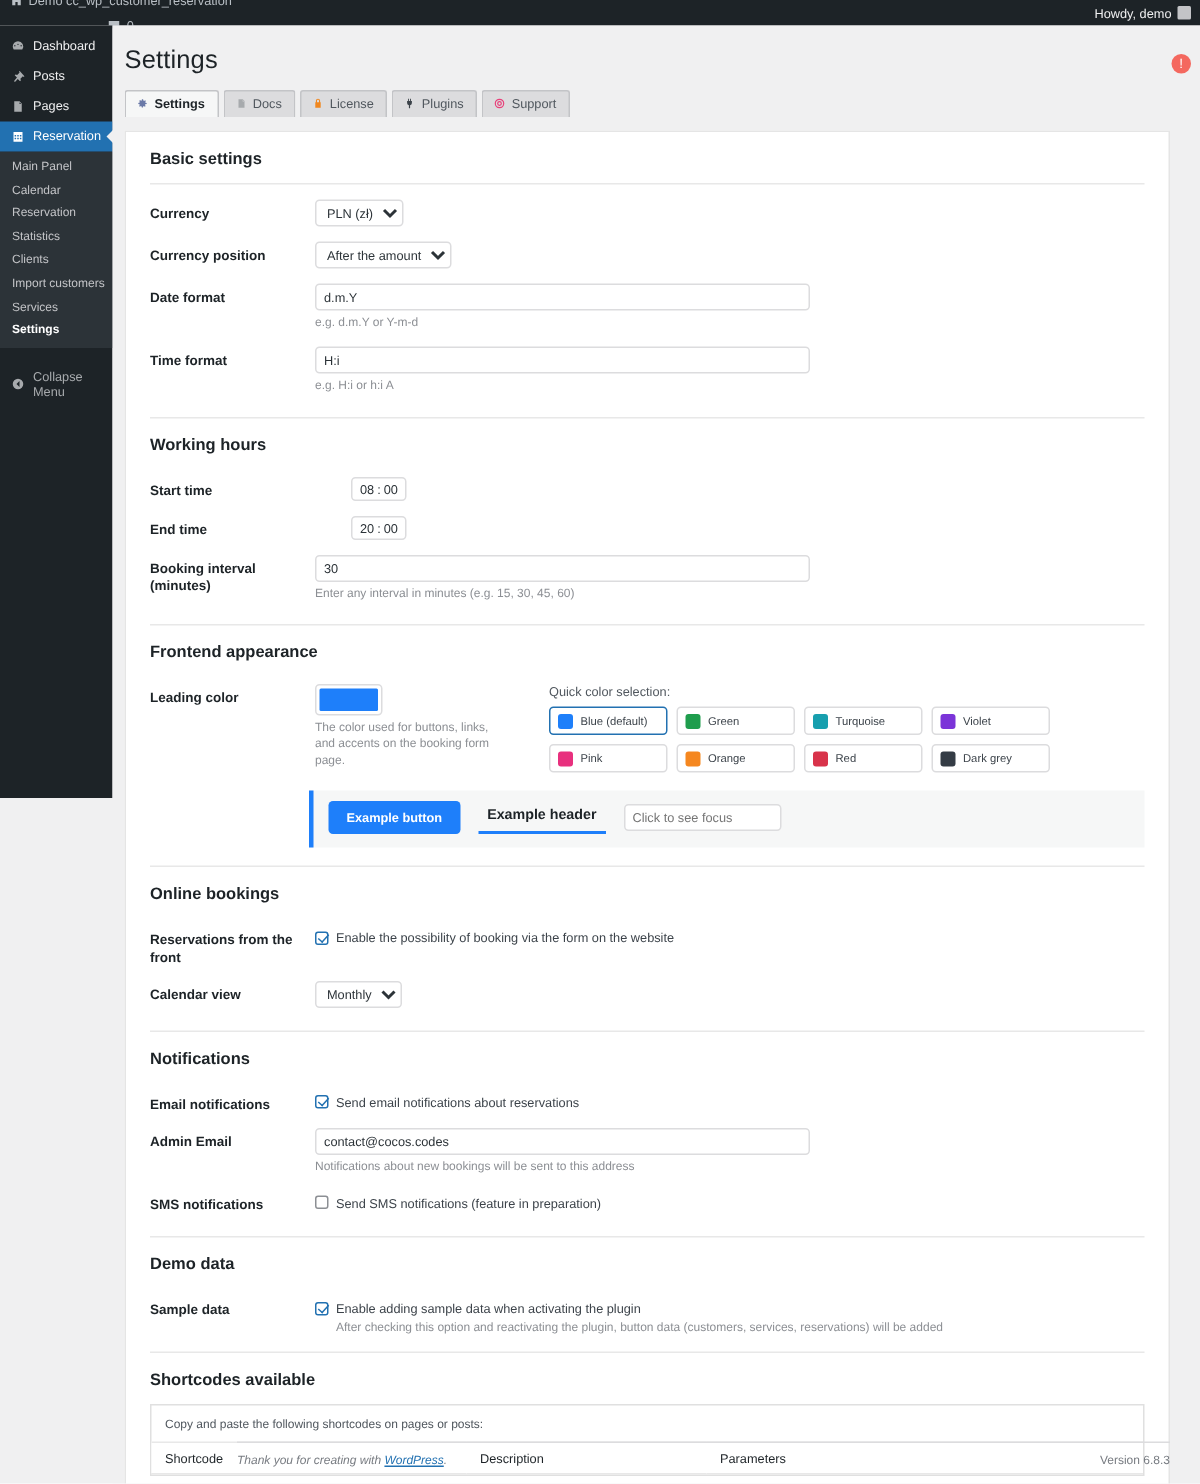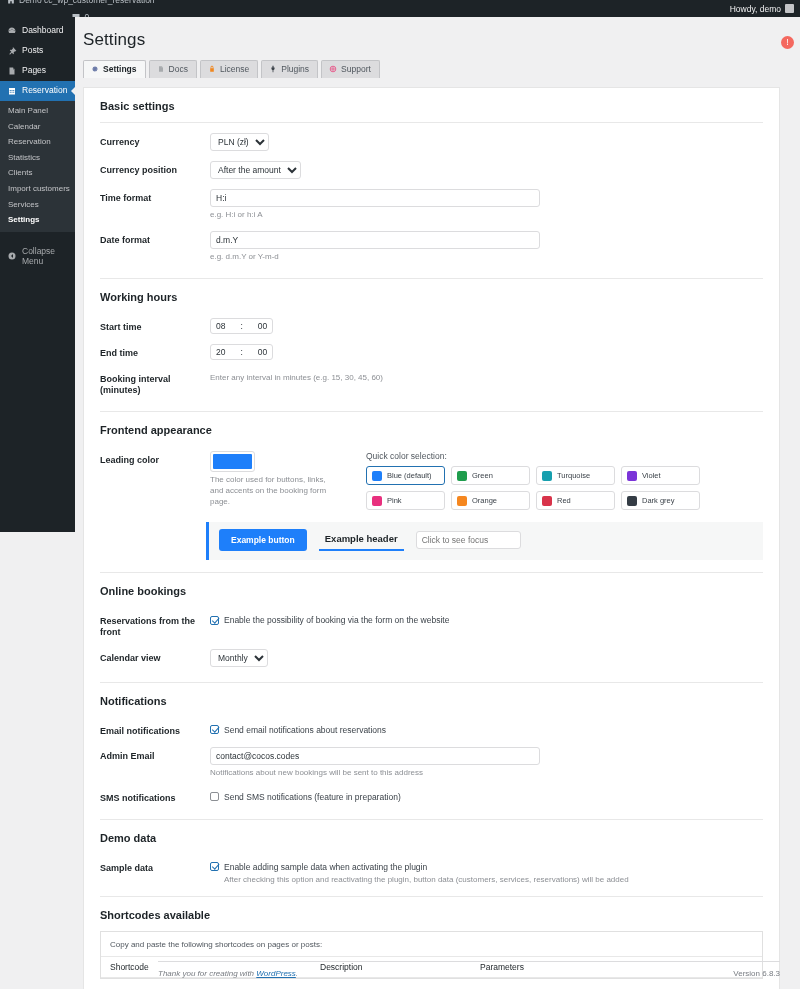--- a/index.html
+++ b/index.html
@@ -98,23 +98,23 @@
   .row .field { flex:1; }
   .hint { font-size:8px; color:#8c8f94; margin-top:3px; line-height:1.35; }
 
   input[type=text], input.txt {
     font-family:"Liberation Sans", sans-serif; font-size:8.5px;
     border:1px solid #dcdcde; border-radius:3px; padding:3px 5px;
     color:#2c3338; background:#fff; outline:none;
   }
   .inp-wide { width:330px; }
   .time-box {
-    display:inline-flex; align-items:center; gap:15px;
+    display:inline-flex; align-items:center; gap:2px;
     border:1px solid #dcdcde; border-radius:3px; background:#fff;
-    padding:2px 5px; font-size:8.5px; color:#2c3338;
+    padding:2px 5px; font-size:8.5px; color:#2c3338;margin-left:24px;
   }
   select.sel {
     font-family:"Liberation Sans", sans-serif; font-size:8.5px;
     border:1px solid #dcdcde; border-radius:3px; background:#fff;
     padding:2px 3px; color:#2c3338; outline:none;
   }
 
   .chk-line { display:flex; align-items:center; gap:5px; padding-top:3px; }
   .chk {
     width:9px; height:9px; border:1px solid #8c8f94; border-radius:2px;
@@ -340,32 +340,32 @@
     <div class="row">
       <div class="label">Currency position</div>
       <div class="field">
         <select class="sel">
           <option>After the amount</option>
         </select>
       </div>
     </div>
 
     <div class="row">
+      <div class="label">Date format</div>
+      <div class="field">
+        <input class="txt inp-wide" type="text" value="d.m.Y" style="">
+        <div class="hint">e.g. d.m.Y or Y-m-d</div>
+      </div>
+    </div>
+
+    <div class="row">
       <div class="label">Time format</div>
       <div class="field">
         <input class="txt inp-wide" type="text" value="H:i" style="">
         <div class="hint">e.g. H:i or h:i A</div>
-      </div>
-    </div>
-
-    <div class="row">
-      <div class="label">Date format</div>
-      <div class="field">
-        <input class="txt inp-wide" type="text" value="d.m.Y" style="">
-        <div class="hint">e.g. d.m.Y or Y-m-d</div>
       </div>
     </div>
 
     <div class="sep" style="margin-top:10px;"></div>
 
     <div class="section-title">Working hours</div>
 
     <div class="row">
       <div class="label">Start time</div>
       <div class="field">
@@ -384,20 +384,21 @@
           <span>20</span>
           <span>:</span>
           <span>00</span>
         </span>
       </div>
     </div>
 
     <div class="row">
       <div class="label">Booking interval (minutes)</div>
       <div class="field">
+        <input class="txt inp-wide" type="text" value="30" style="">
         <div class="hint">Enter any interval in minutes (e.g. 15, 30, 45, 60)</div>
       </div>
     </div>
 
     <div class="sep" style="margin-top:10px;"></div>
 
     <div class="section-title">Frontend appearance</div>
 
     <div class="color-row">
       <div class="color-left">Leading color</div>

